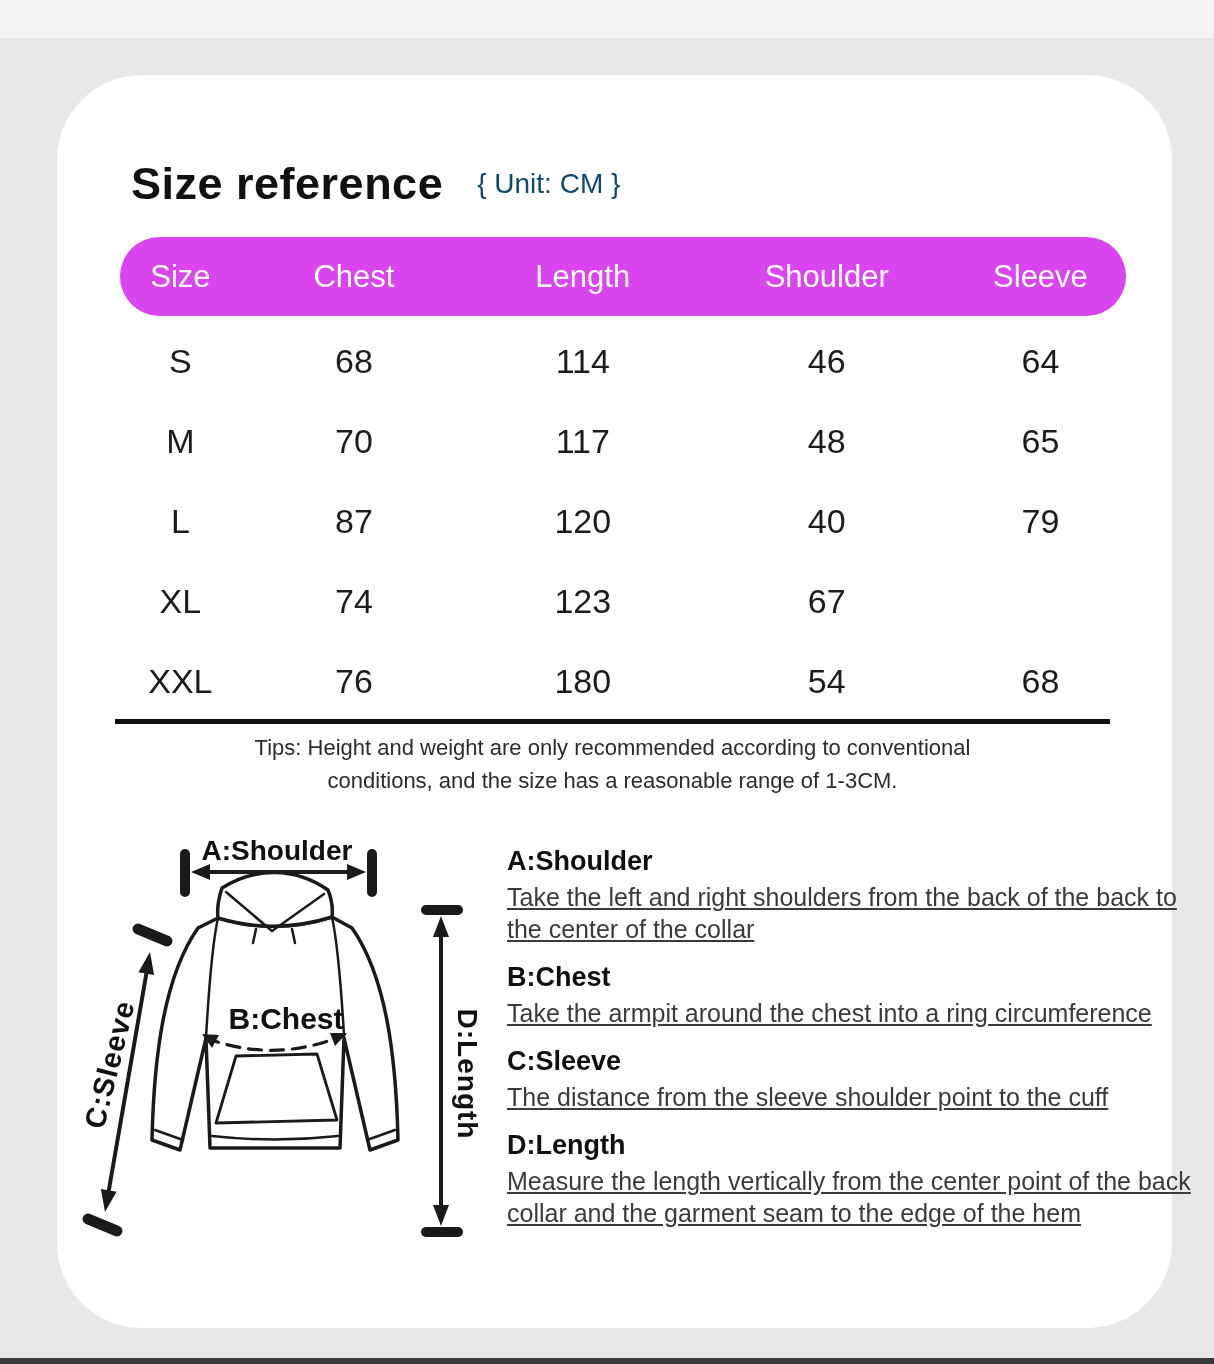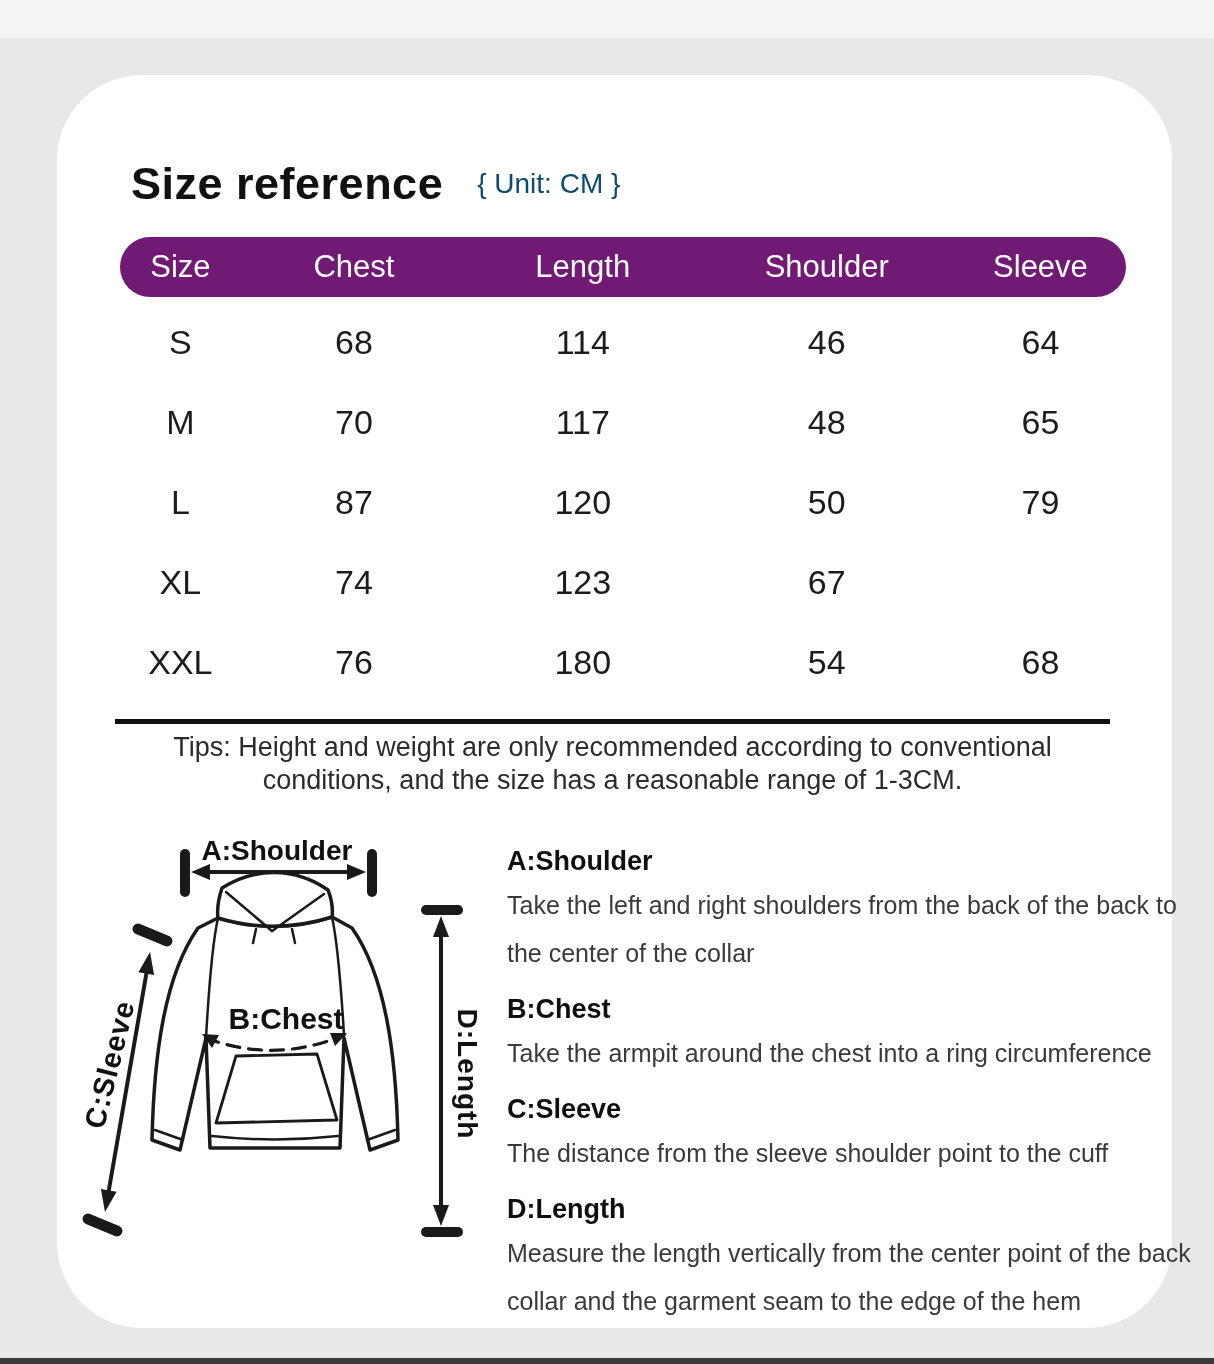--- a/index.html
+++ b/index.html
@@ -8,42 +8,42 @@
   .top-strip { position:absolute; left:0; top:0; width:1214px; height:38px; background:#f4f4f4; }
   .bottom-strip { position:absolute; left:0; top:1358px; width:1214px; height:6px; background:#3a3a3a; }
   .card { position:absolute; left:57px; top:75px; width:1115px; height:1253px; background:#ffffff; border-radius:85px; }
 
   .title-row { position:absolute; left:115px; top:158px; display:flex; align-items:center; gap:34px;margin-left:16px; }
   .title { font-size:45px; font-weight:bold; color:#111; letter-spacing:0.5px; }
   .unit-note { font-size:28px; color:#0c4a6e; }
 
   .size-table { position:absolute; left:120px; top:237px; width:1006px; }
   .grid5 { display:grid; grid-template-columns:12% 22.5% 23% 25.5% 17%; }
-  .thead { background:#701a75; border-radius:40px; height:60px; }
+  .thead { background:#d946ef; border-radius:40px; height:79px; }
   .thead .cell { color:#ffffff; font-size:31px; }
   .cell { display:flex; align-items:center; justify-content:center; }
   .trow { height:80px; }
   .trow .cell { color:#1c1c1c; font-size:34px; }
   .rows { margin-top:5px; }
 
   .divider { position:absolute; left:115px; top:719px; width:995px; height:5px; background:#111; }
   .tips { position:absolute; left:115px; top:731px; width:995px; text-align:center;
-          font-size:27px; line-height:33px; color:#2b2b2b; }
+          font-size:22px; line-height:33px; color:#2b2b2b; }
 
   .diagram-svg { position:absolute; left:60px; top:810px; width:440px; height:440px; }
   .diag-label { position:absolute; font-weight:bold; color:#111; text-align:center; }
   .label-a { left:177px; top:835px; width:200px; font-size:28px; }
   .label-b { left:186px; top:1002px; width:200px; font-size:30px; z-index:2; }
   .label-c { left:30px; top:1048px; width:160px; font-size:29px; transform:rotate(-76deg); letter-spacing:1px; }
   .label-d { left:387px; top:1058px; width:160px; font-size:28px; transform:rotate(90deg); letter-spacing:1px; }
 
   .measures { position:absolute; left:507px; top:846px; width:688px; }
   .measure-item { margin-bottom:17px; }
   .measure-term { font-size:27px; font-weight:bold; color:#0f0f0f; margin-bottom:4px; }
-  .measure-desc { font-size:25px; line-height:48px; color:#3a3a3a; }
+  .measure-desc { font-size:25px; line-height:32px; color:#3a3a3a;text-decoration:underline; }
 </style>
 </head>
 <body>
 
 <div class="top-strip"></div>
 
 <div class="card"></div>
 
 <div class="title-row">
   <span class="title">Size reference</span>
@@ -70,21 +70,21 @@
       <div class="cell">M</div>
       <div class="cell">70</div>
       <div class="cell">117</div>
       <div class="cell">48</div>
       <div class="cell">65</div>
     </div>
     <div class="trow grid5">
       <div class="cell">L</div>
       <div class="cell">87</div>
       <div class="cell">120</div>
-      <div class="cell">50</div>
+      <div class="cell">40</div>
       <div class="cell">79</div>
     </div>
     <div class="trow grid5">
       <div class="cell">XL</div>
       <div class="cell">74</div>
       <div class="cell">123</div>
       <div class="cell">67</div>
     </div>
     <div class="trow grid5">
       <div class="cell">XXL</div>

